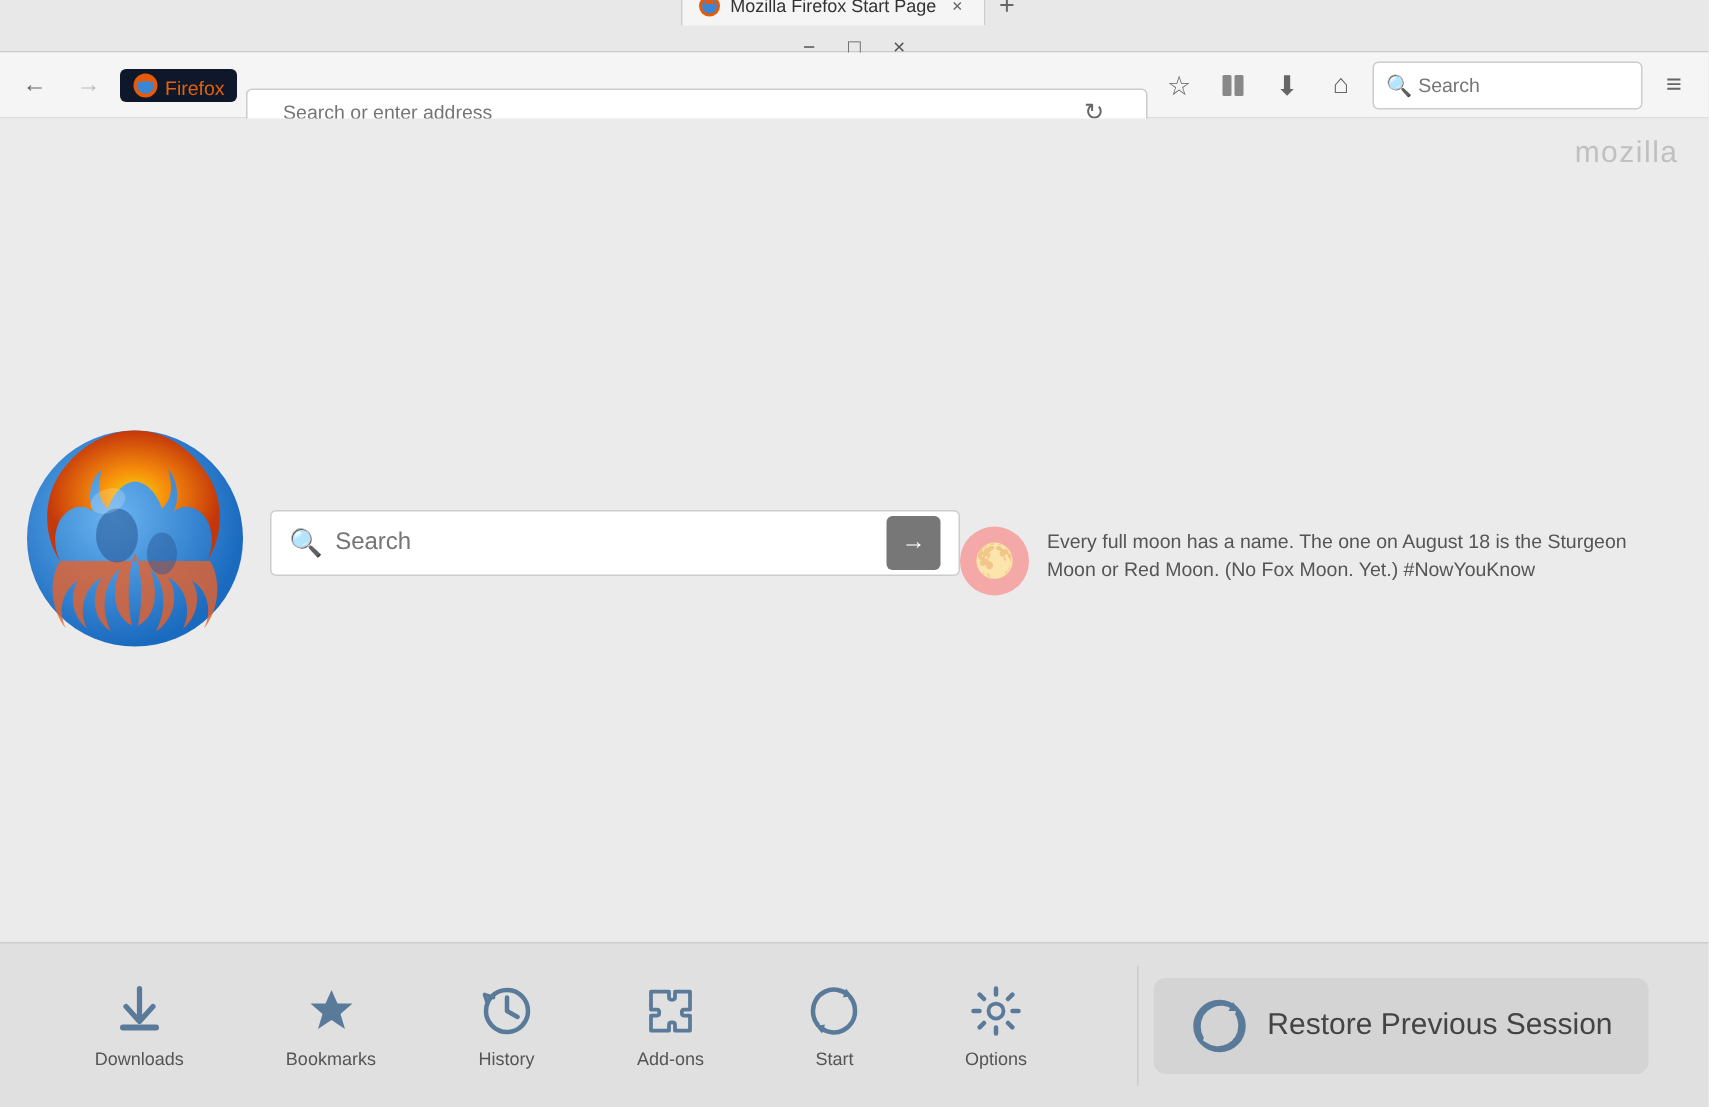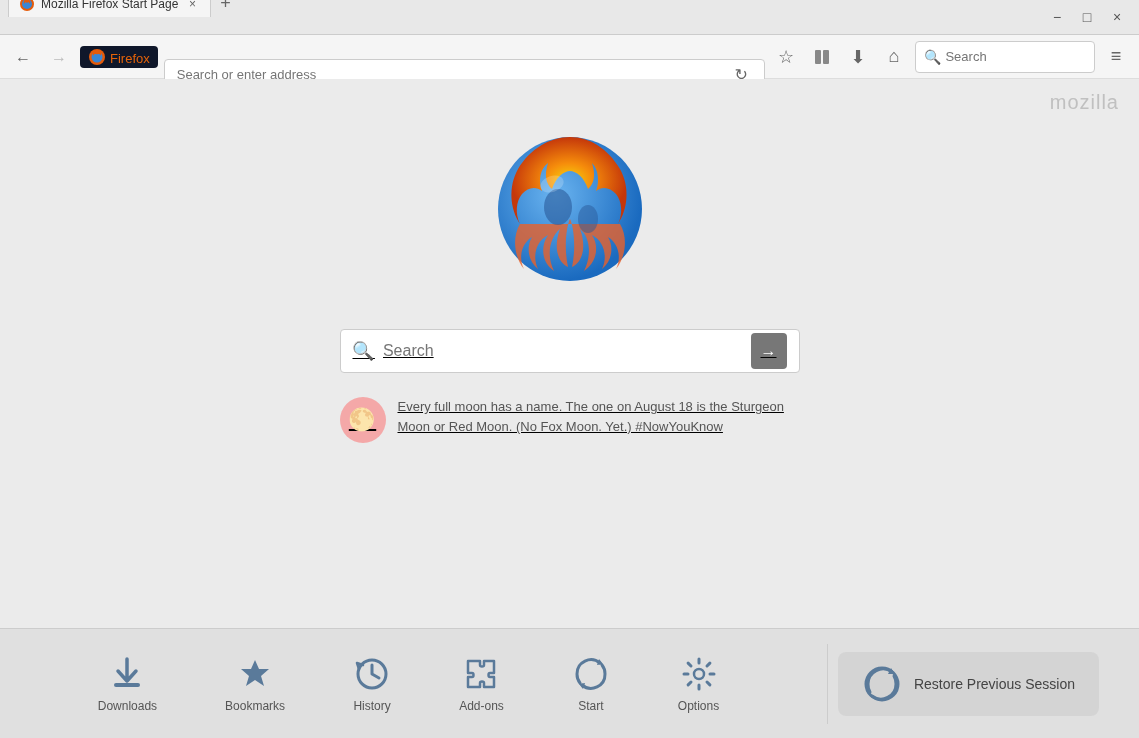--- a/index.html
+++ b/index.html
@@ -15,20 +15,21 @@
 
     
     .title-bar {
       height: 32px;
       background: #e8e8e8;
       display: flex;
       align-items: center;
       padding: 17px 8px;
       border-bottom: 1px solid #ccc;
       user-select: none;
+      flex-direction: column;
     }
     .tab-area {
       display: flex;
       align-items: flex-end;
       height: 100%;
       flex: 1;
     }
     .tab {
       display: flex;
       align-items: center;
@@ -131,21 +132,21 @@
       color: #e36209;
     }
     .address-bar-wrap {
       flex: 1;
       display: flex;
       align-items: center;
       background: white;
       border: 1px solid #ccc;
       border-radius: 4px;
       height: 32px;
-      padding: 0 12px;
+      padding: 0 24px;
       gap: 4px;
       margin-top: 36px;
     }
     .address-bar {
       flex: 1;
       border: none;
       outline: none;
       font-size: 13px;
       color: #666;
       background: transparent;
@@ -193,26 +194,25 @@
       justify-content: center;
       font-size: 18px;
       color: #666;
     }
 
     
     .main-content {
       flex: 1;
       background: #ebebeb;
       display: flex;
-      flex-direction: column;
+      flex-direction: row;
       align-items: center;
       justify-content: flex-start;
       padding-top: 40px;
       position: relative;
-      text-decoration: underline;
     }
     .mozilla-text {
       position: absolute;
       top: 12px;
       right: 20px;
       font-size: 20px;
       color: #c0c0c0;
       font-weight: 300;
       letter-spacing: 1px;
     }
@@ -315,21 +315,21 @@
       align-items: center;
       gap: 12px;
       background: rgba(0,0,0,0.05);
       border-radius: 8px;
       padding: 12px 24px;
       margin-right: 40px;
       cursor: pointer;
       min-width: 200px;
     }
     .restore-label {
-      font-size: 14px;
+      font-size: 20px;
       color: #444;
     }
     .divider-v {
       width: 1px;
       height: 80px;
       background: #ccc;
       margin: 0 10px;
     }
   </style>
 </head>

